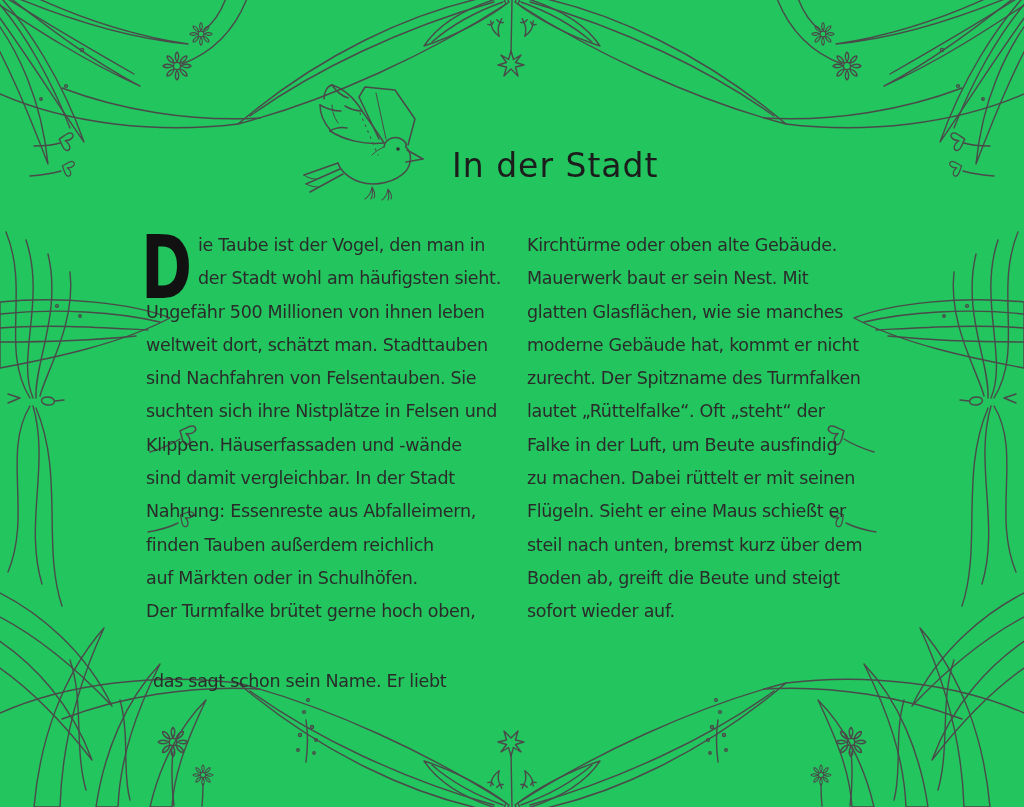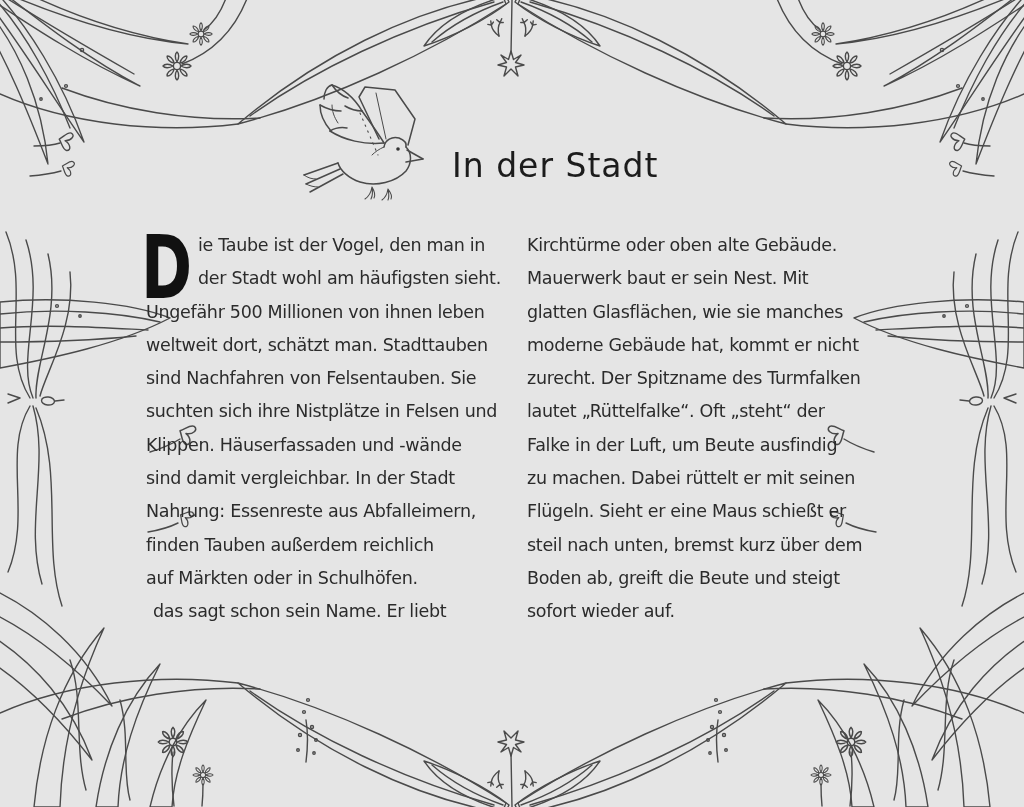--- a/index.html
+++ b/index.html
@@ -1,18 +1,18 @@
 <!DOCTYPE html>
 <html><head>
 <meta charset="utf-8">
 <style>
   html,body { margin:0; padding:0; background:#888; }
   .page {
     position:relative; width:1024px; height:807px;
-    background:#e5e5e5; overflow:hidden;
+    background:#22c55e; overflow:hidden;
     font-family:"DejaVu Sans", sans-serif;
     margin:0 auto;
   }
   svg.border-art {
     position:absolute; left:0; top:0; width:1024px; height:807px;
     stroke:#4a4a4a; fill:none; stroke-width:1.4;
     stroke-linecap:round; stroke-linejoin:round;
   }
   svg.bird-art {
     position:absolute; left:298px; top:83px; width:156px; height:138px;
@@ -27,21 +27,21 @@
   .col {
     position:absolute; top:229px;
     font-size:17.5px; color:#2b2b2b;
     letter-spacing:-0.3px; line-height:33.3px;
     white-space:nowrap;
   }
   .col-1 { left:146px; width:380px; }
   .col-2 { left:527px; width:390px; }
   .col .ln { height:33.3px; }
   .col-1 .ln-0, .col-1 .ln-1 { padding-left:52px; }
-  .col-1 .ln-12 { padding-left:7px; }
+  .col-1 .ln-12 { padding-left:7px;margin-top:36px; }
   .dropcap {
     position:absolute; left:141px; top:224px;
     font-size:88px; font-weight:bold; color:#111;
     line-height:1; transform:scaleX(0.7); transform-origin:left top;
   }
 </style>
 </head>
 <body>
 
 <div class="page">
@@ -214,20 +214,21 @@
     <div class="ln ln-1">der Stadt wohl am häufigsten sieht.</div>
     <div class="ln ln-2">Ungefähr 500 Millionen von ihnen leben</div>
     <div class="ln ln-3">weltweit dort, schätzt man. Stadttauben</div>
     <div class="ln ln-4">sind Nachfahren von Felsentauben. Sie</div>
     <div class="ln ln-5">suchten sich ihre Nistplätze in Felsen und</div>
     <div class="ln ln-6">Klippen. Häuserfassaden und -wände</div>
     <div class="ln ln-7">sind damit vergleichbar. In der Stadt</div>
     <div class="ln ln-9">Nahrung: Essenreste aus Abfalleimern,</div>
     <div class="ln ln-8">finden Tauben außerdem reichlich</div>
     <div class="ln ln-10">auf Märkten oder in Schulhöfen.</div>
+    <div class="ln ln-11">Der Turmfalke brütet gerne hoch oben,</div>
     <div class="ln ln-12">das sagt schon sein Name. Er liebt</div>
   </div>
 
   <div class="col col-2">
     <div class="ln ln-0">Kirchtürme oder oben alte Gebäude.</div>
     <div class="ln ln-2">Mauerwerk baut er sein Nest. Mit</div>
     <div class="ln ln-3">glatten Glasflächen, wie sie manches</div>
     <div class="ln ln-4">moderne Gebäude hat, kommt er nicht</div>
     <div class="ln ln-5">zurecht. Der Spitzname des Turmfalken</div>
     <div class="ln ln-6">lautet „Rüttelfalke“. Oft „steht“ der</div>

